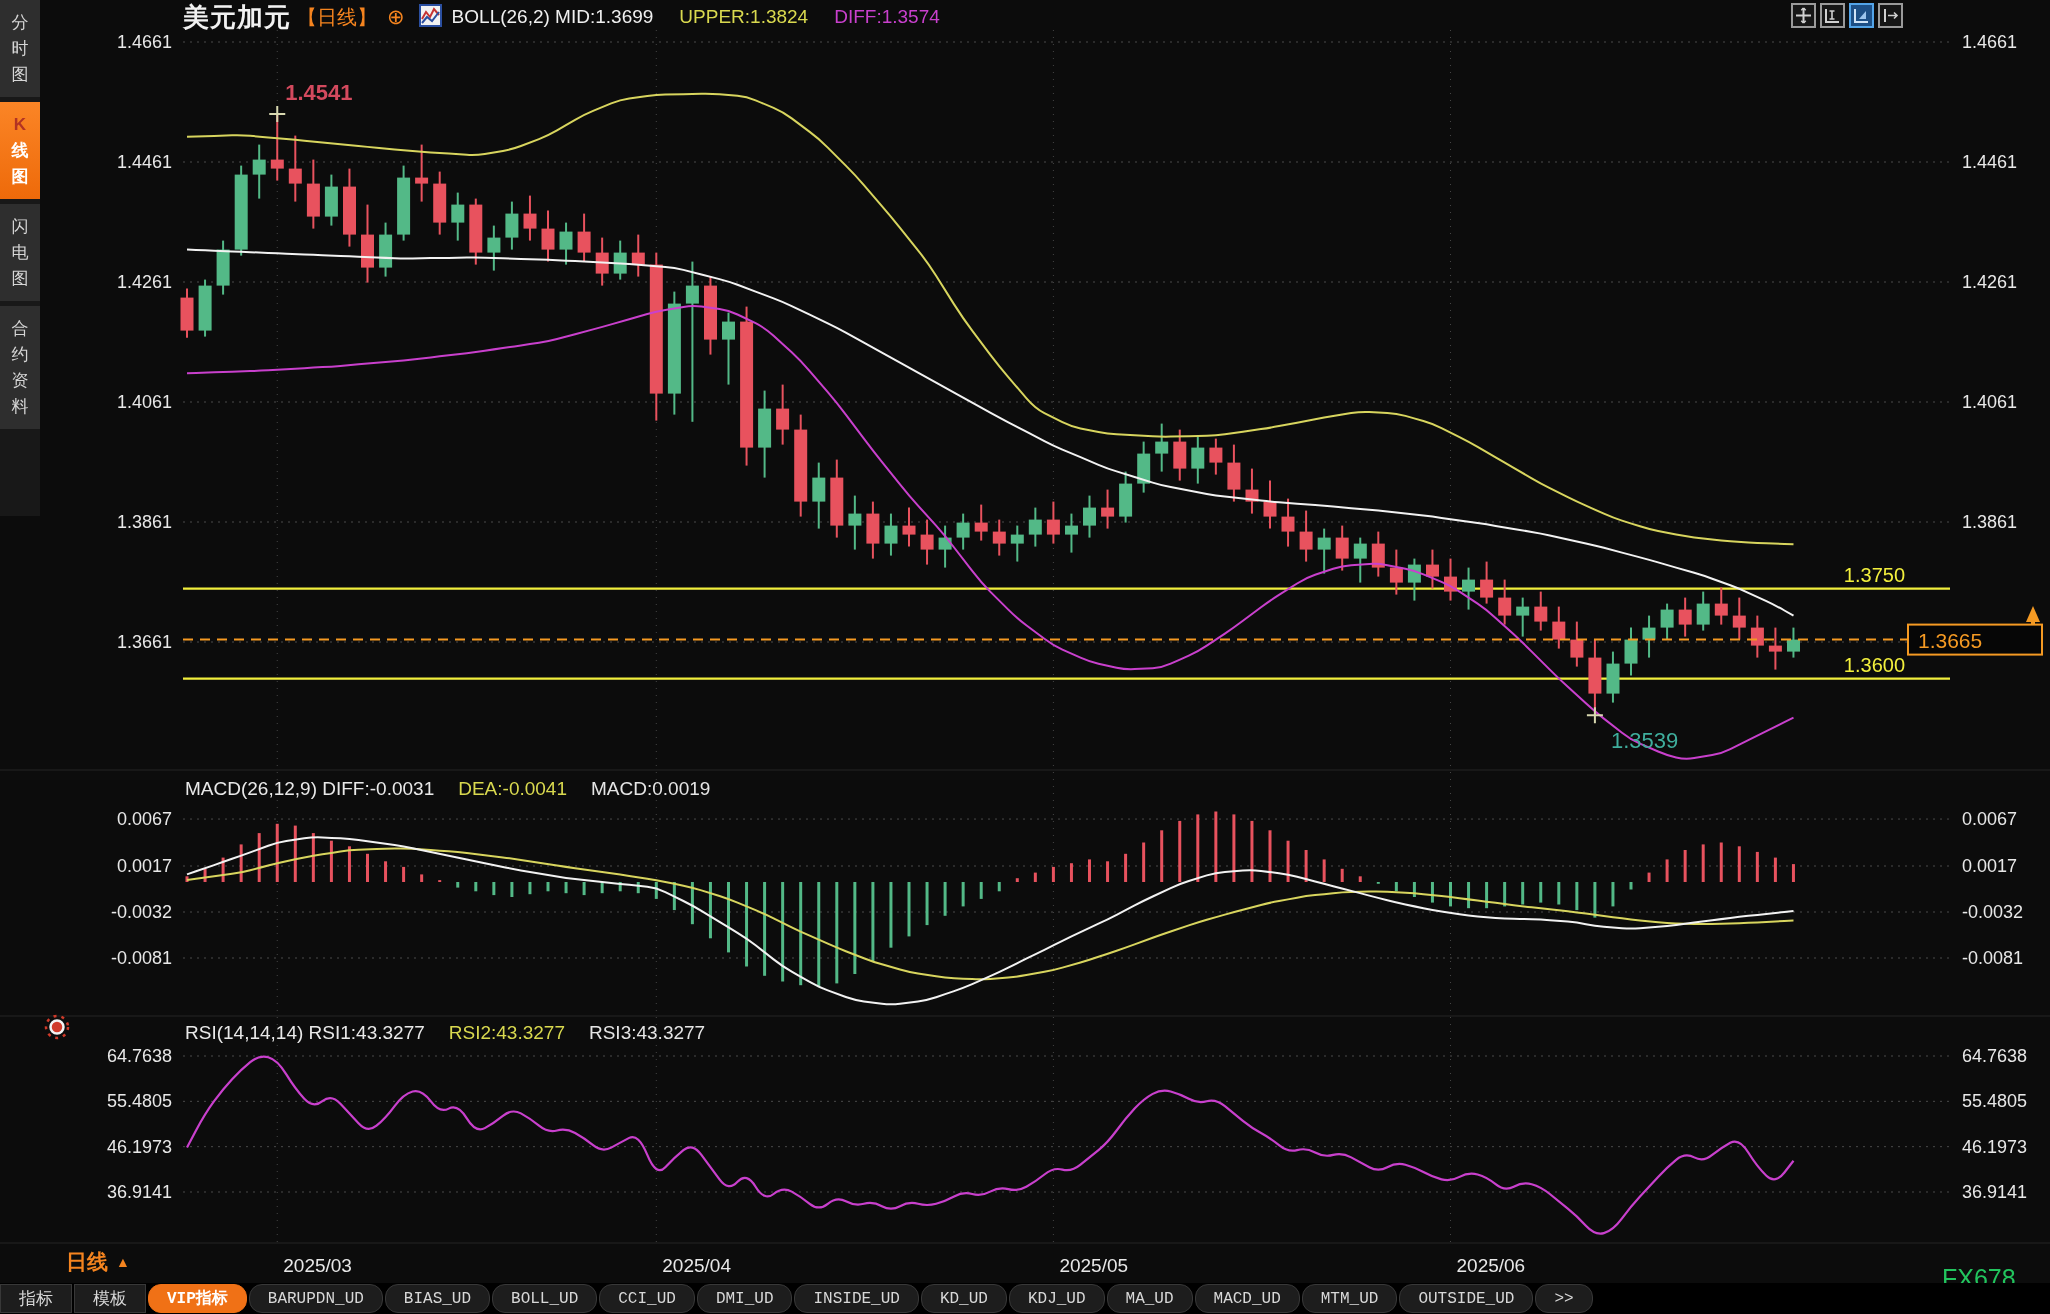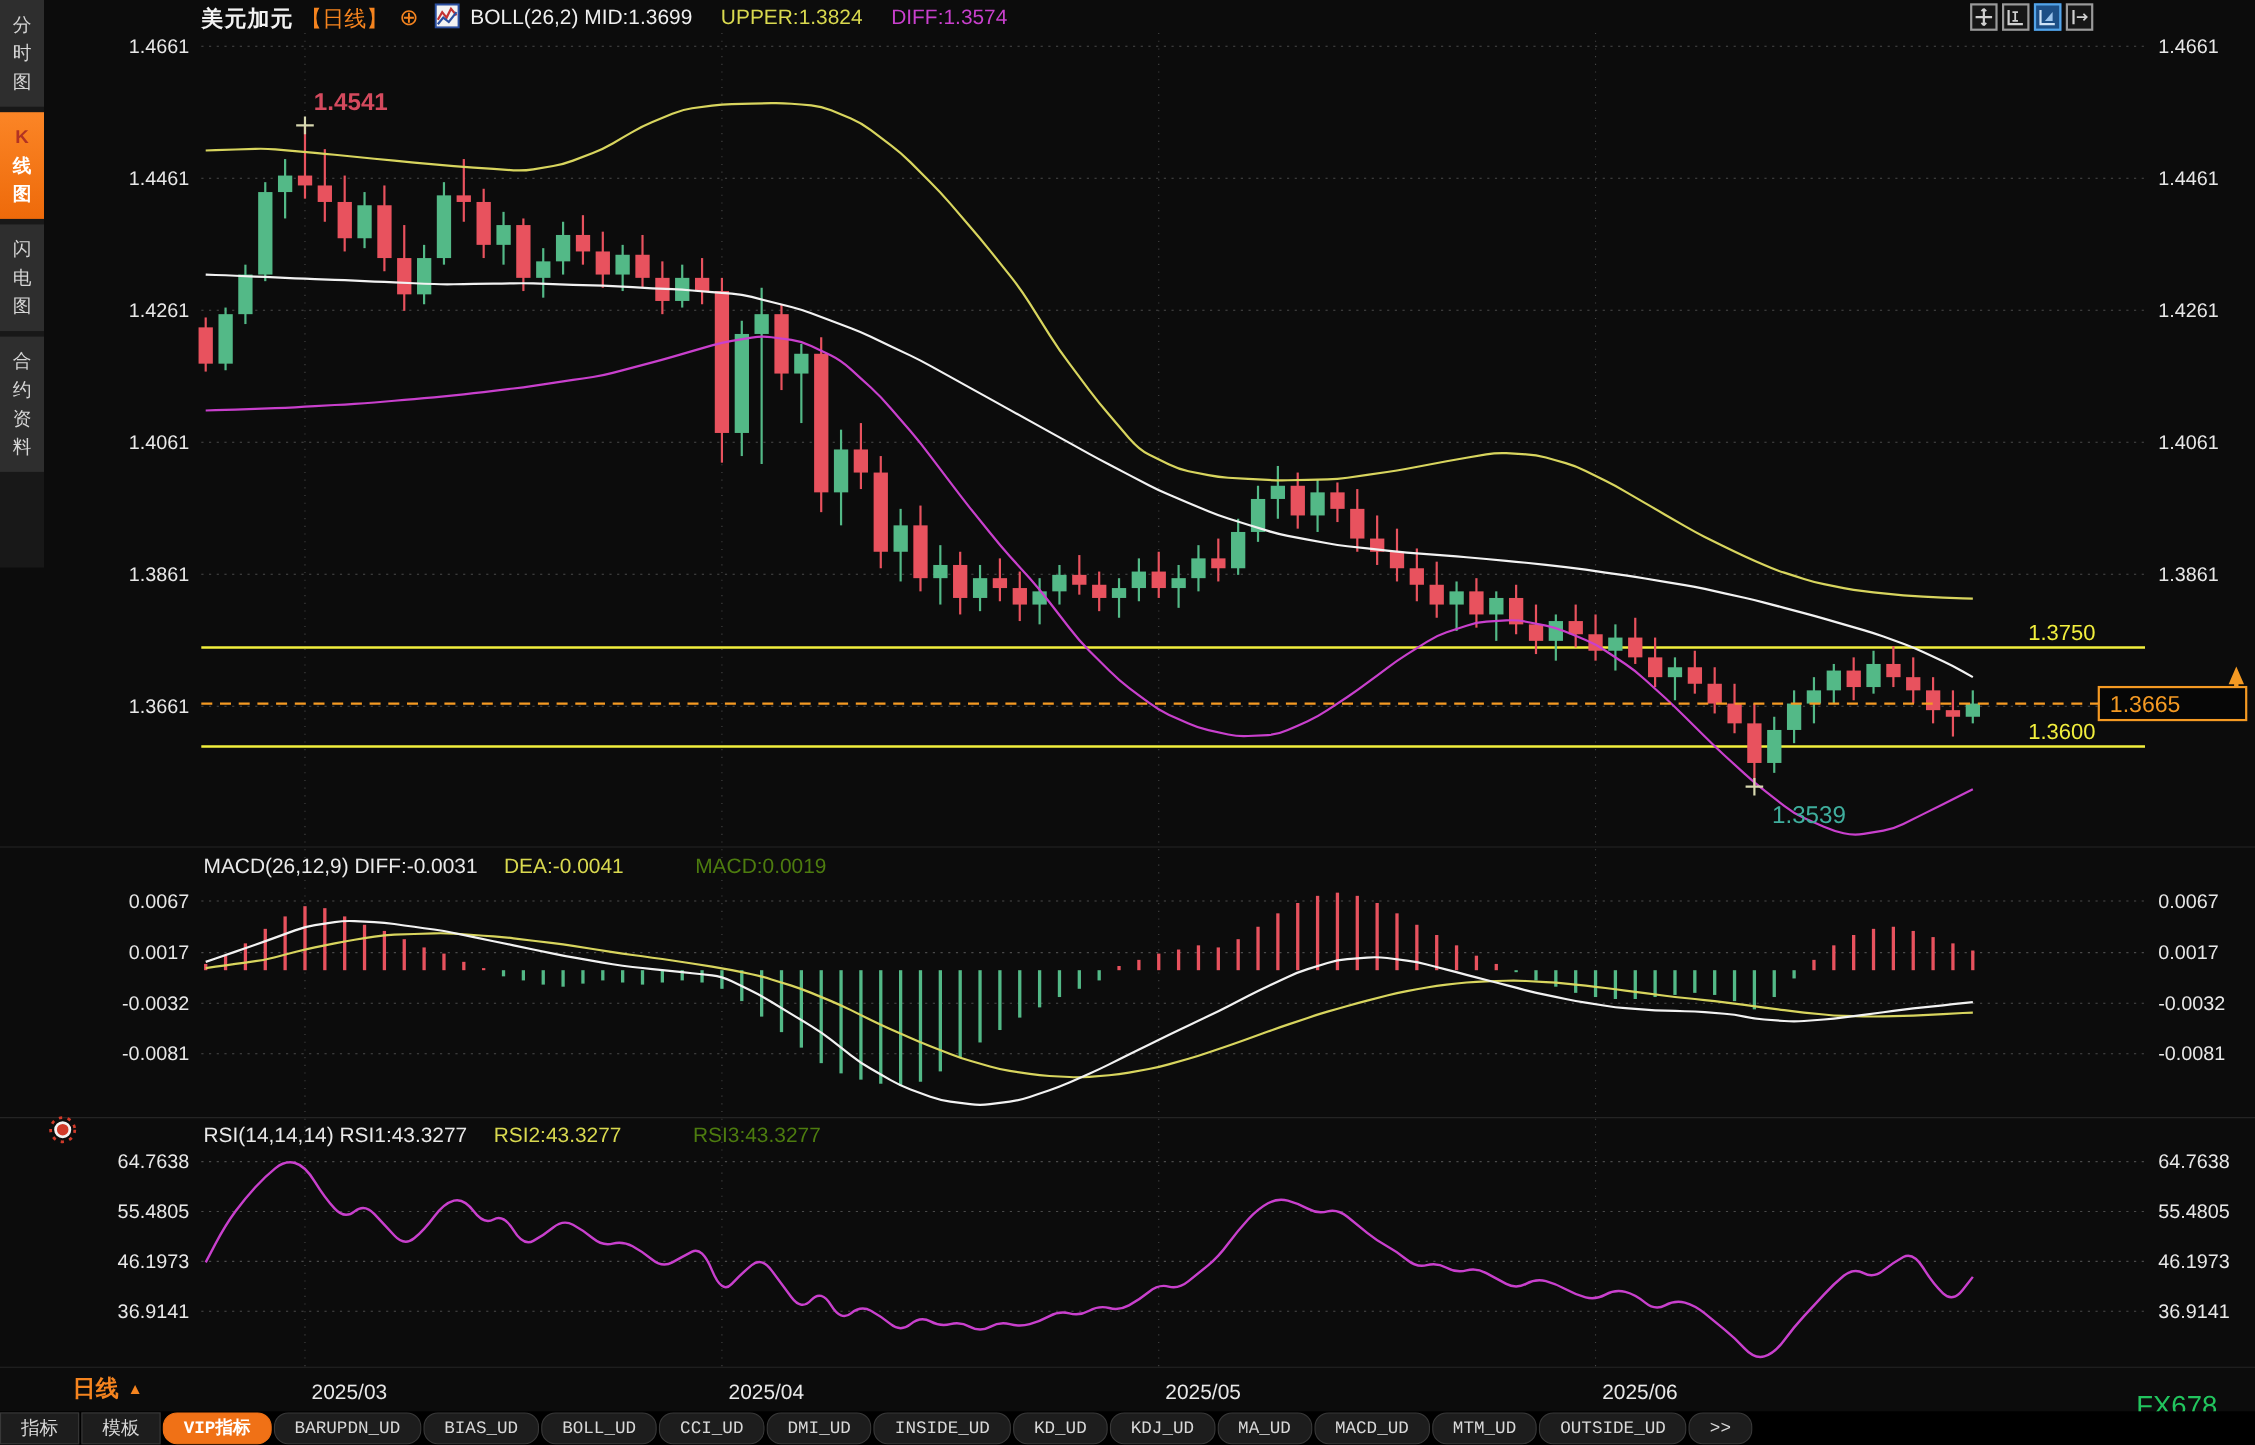--- a/index.html
+++ b/index.html
@@ -11,37 +11,37 @@
   #sidebar { position:absolute; left:0; top:0; width:40px; height:516px; background:#181818; z-index:5; }
   .side-item { width:40px; display:flex; flex-direction:column; align-items:center;
     padding:13px 0; gap:7px; background:#2e2e2e; margin-bottom:5px; cursor:pointer; }
   .side-item span { font-size:17px; color:#d6d6d6; line-height:19px; }
   .side-item.active { background:linear-gradient(#fb8526,#ee6a0a); }
   .side-item.active span { color:#ffffff; font-weight:bold; }
   .side-item.active span.first { color:#b23323; }
 
   
   #header { position:absolute; left:183px; top:4px; height:26px; display:flex; align-items:center; z-index:6; }
-  #symbol { color:#f2f2f2; font-size:20px; font-weight:bold; letter-spacing:1px; }
+  #symbol { color:#f2f2f2; font-size:26px; font-weight:bold; letter-spacing:1px; }
   #period-tag { color:#f5841f; font-size:20px; font-weight:normal; margin-left:6px; }
   #add-icon { color:#f5841f; font-size:21px; margin-left:10px; line-height:20px; cursor:pointer; }
   #chart-mini-icon { margin-left:14px; margin-right:10px; cursor:pointer; display:inline-block; }
   .boll-white { color:#efefef; font-size:19px; }
   .boll-upper { color:#d9d94f; font-size:19px; margin-left:26px; }
   .boll-lower { color:#c940cd; font-size:19px; margin-left:26px; }
 
   
   #topbar-icons { position:absolute; left:1791px; top:3px; display:flex; gap:4px; z-index:6; }
   .tb-icon { width:25px; height:25px; border:2px solid #9a9a9a; background:#161616;
     display:flex; align-items:center; justify-content:center; cursor:pointer; }
   .tb-icon.blue { border-color:#53a4e8; background:#1d4f86; }
 
   
   .ind-row { position:absolute; left:185px; display:flex; gap:24px; z-index:4; font-size:19px;align-items:center; }
-  .ind-white { color:#e9e9e9; } .ind-yellow { color:#d9d94f; } .ind-magenta { color:#4d7c0f;margin-left:41px; }
+  .ind-white { color:#e9e9e9; } .ind-yellow { color:#d9d94f; } .ind-magenta { color:#e5e5e5; }
 
   
   #period-corner { position:absolute; left:66px; top:1248px; display:flex; align-items:center; gap:8px;
     cursor:pointer; z-index:6;text-align:center; }
   #period-corner .p-label { color:#f5841f; font-size:21px; font-weight:bold; }
   #period-corner .p-tri { color:#f5841f; font-size:14px; }
   #watermark { position:absolute; left:1942px; top:1264px; color:#22c55e; font-size:25px; z-index:6; }
 
   #toolbar { position:absolute; left:0; top:1283px; width:2050px; height:31px; background:#000;
     display:flex; gap:2px; z-index:6; }

